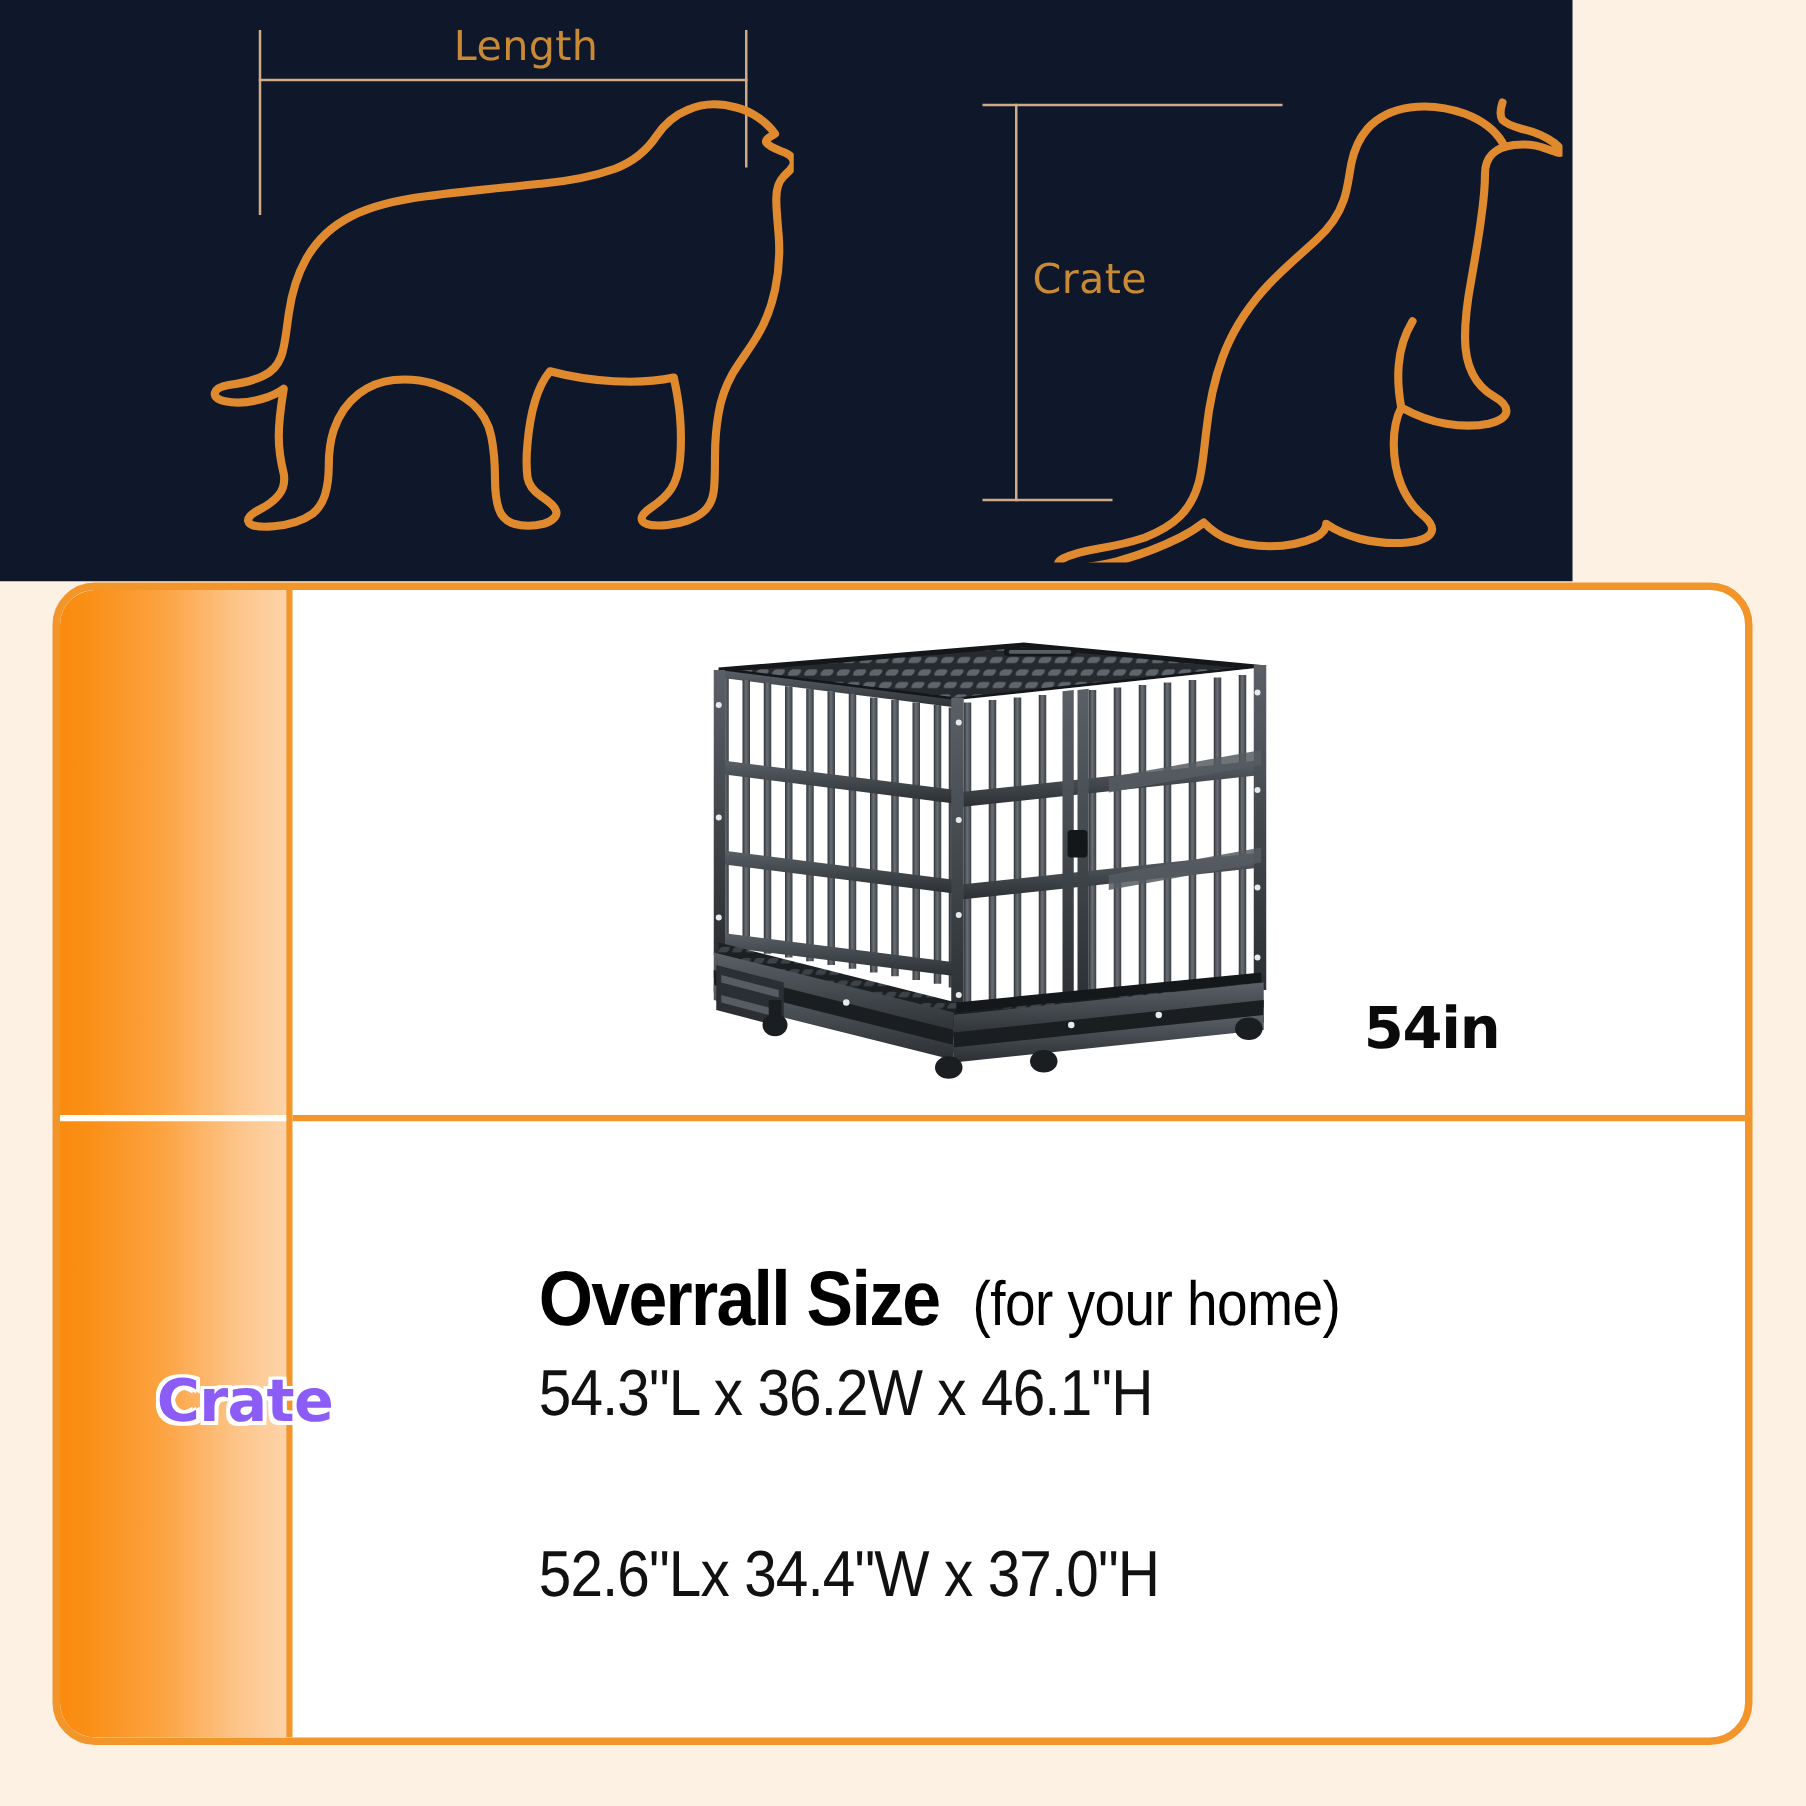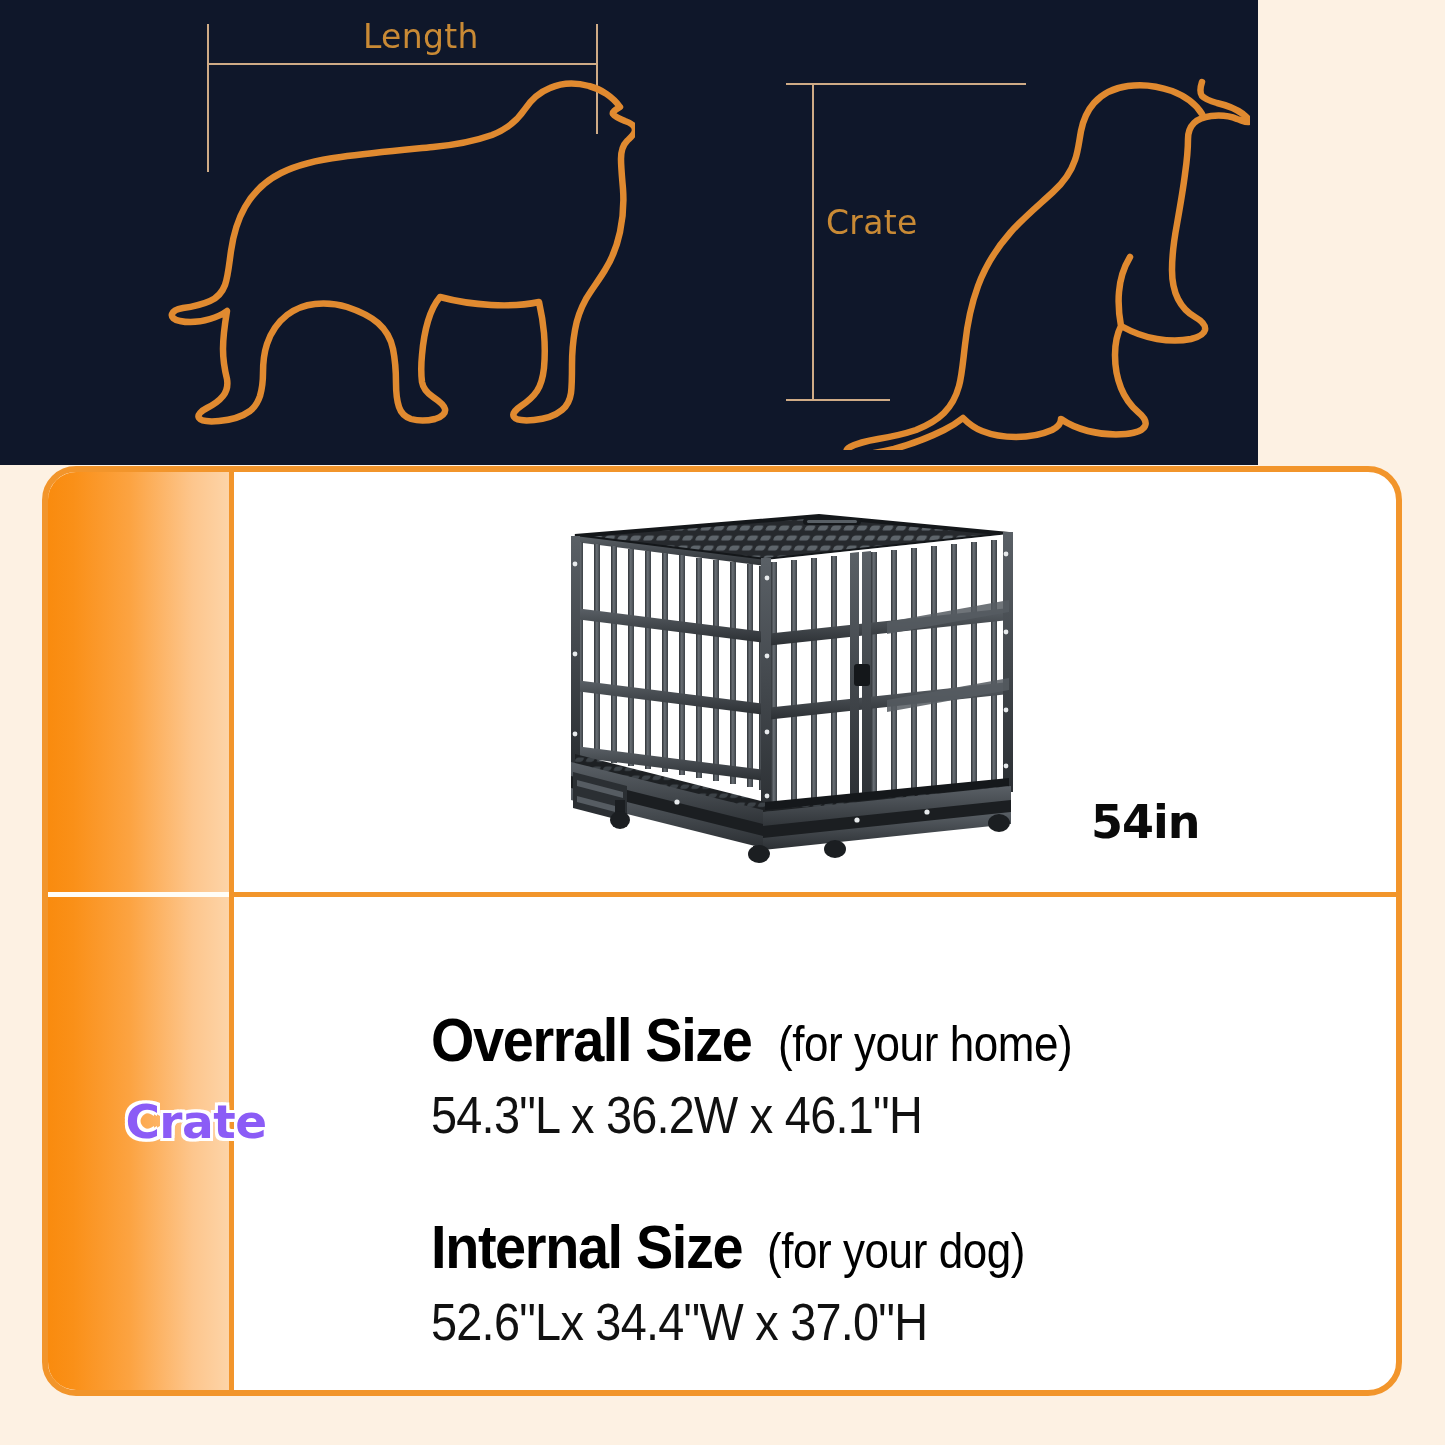--- a/index.html
+++ b/index.html
@@ -423,22 +423,18 @@
 
       <div class="size-block" id="block-overall">
         <div class="size-heading">
           <span class="big">Overrall Size</span>
           <span class="paren">(for your home)</span>
         </div>
         <div class="size-dims">54.3"L x 36.2W x 46.1"H</div>
       </div>
 
       <div class="size-block" id="block-internal">
-        <div class="size-heading">
-          <span class="big">Internal Size</span>
-          <span class="paren">(for your dog)</span>
-        </div>
         <div class="size-dims">52.6"Lx 34.4"W x 37.0"H</div>
       </div>
     </div>
 
   </div>
 </div>
 
 </body></html>

